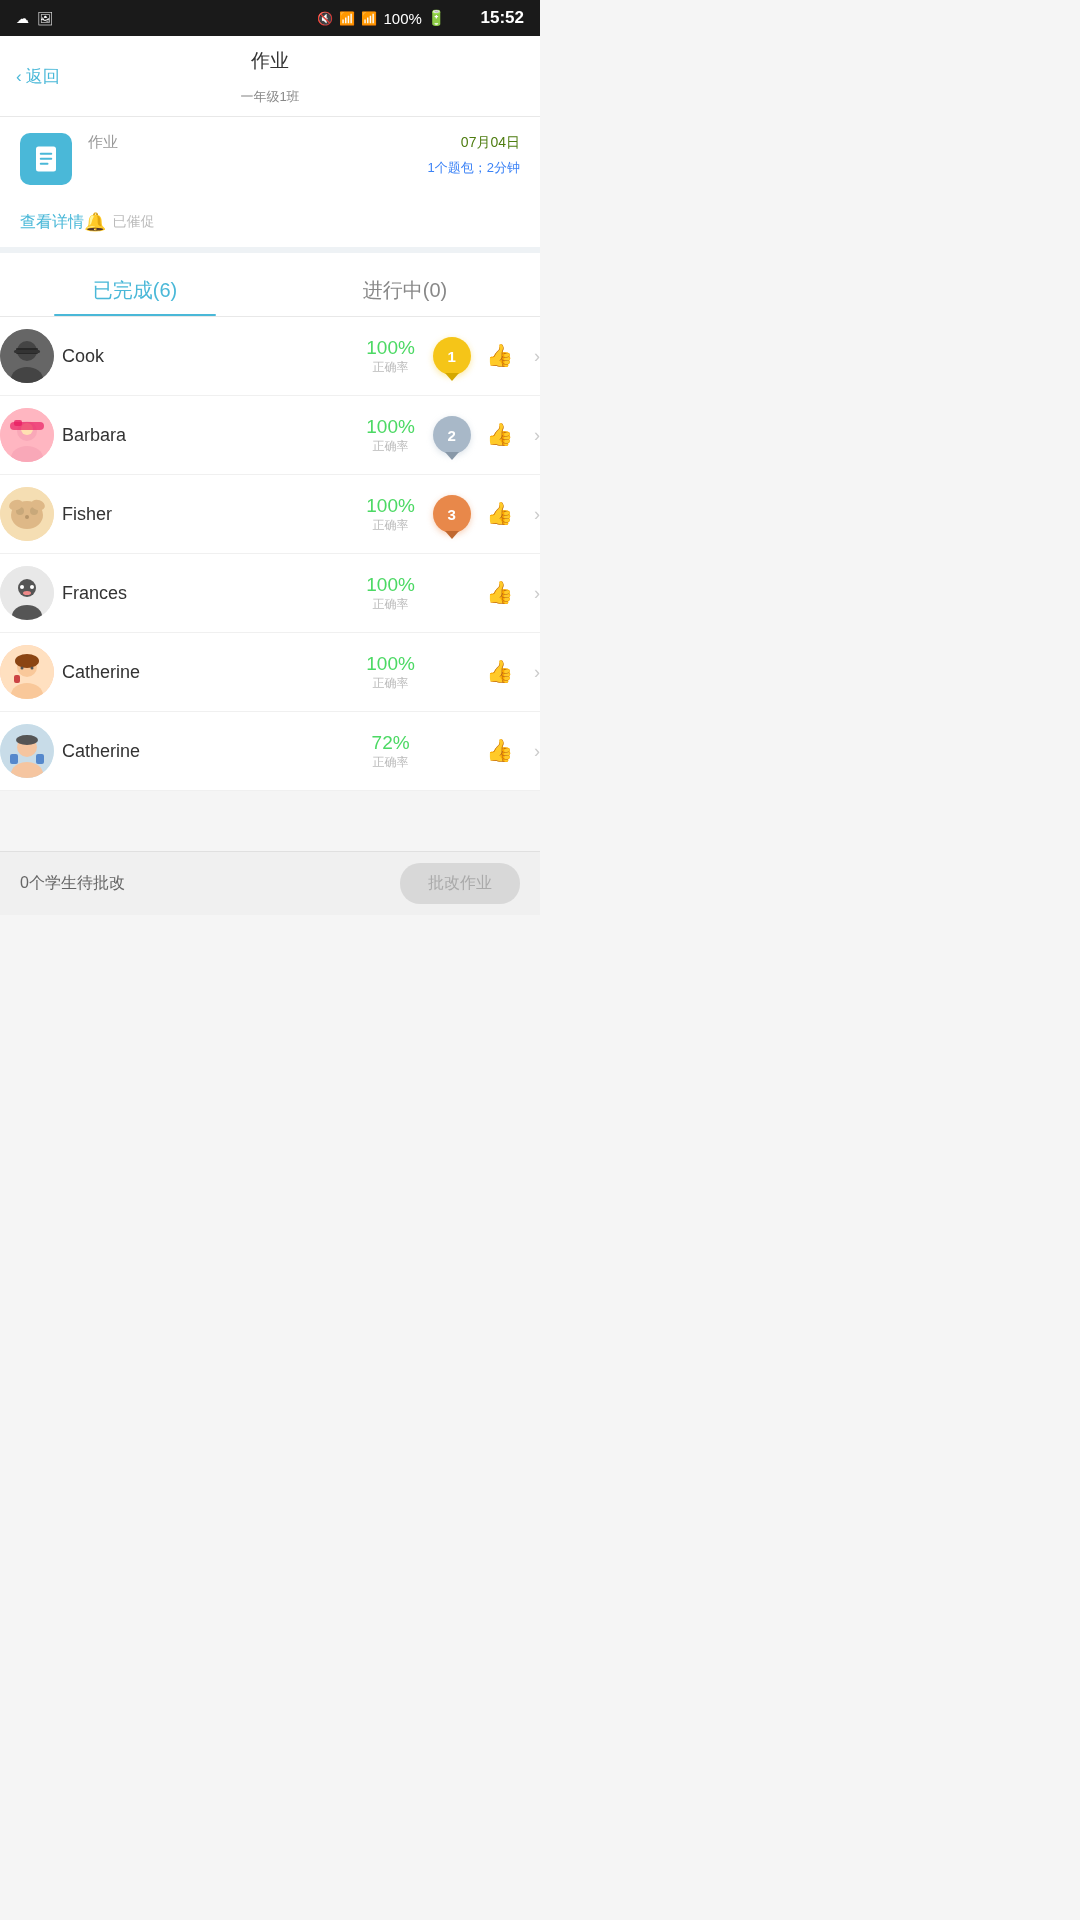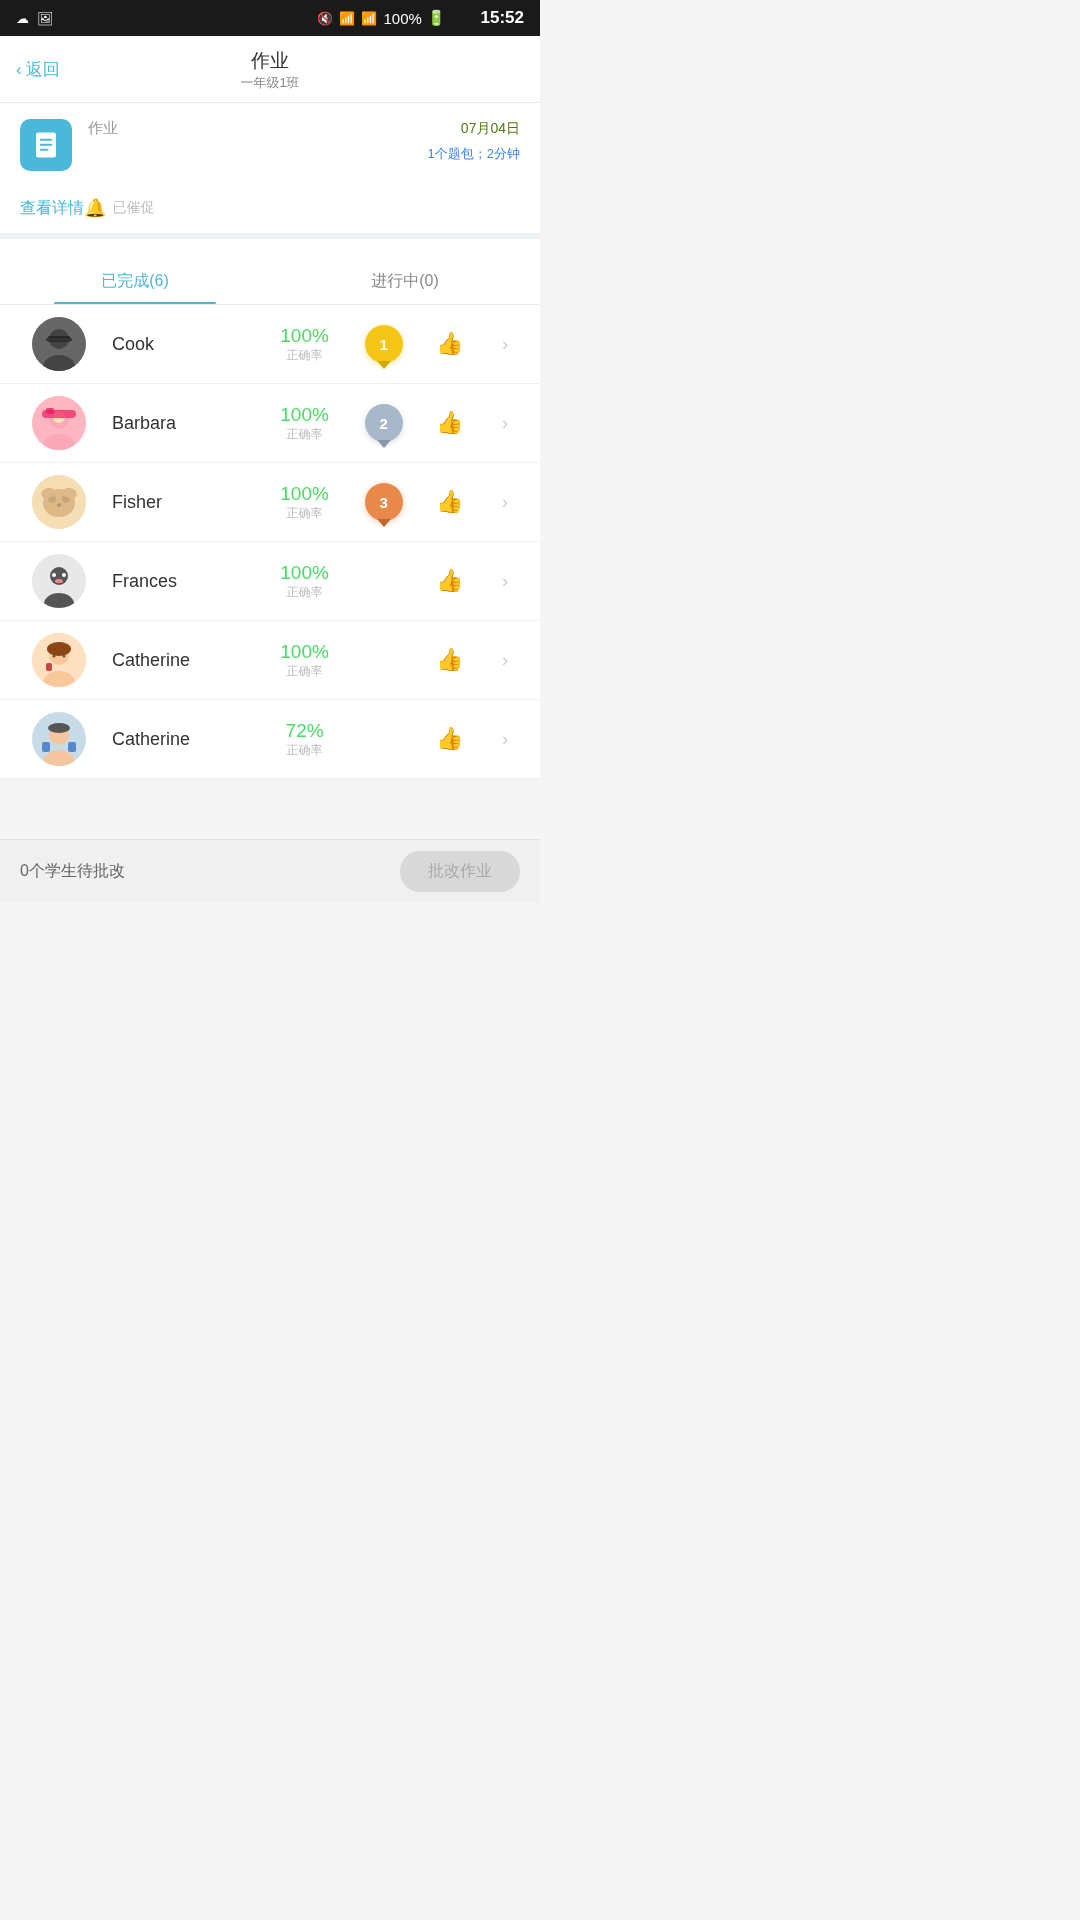--- a/index.html
+++ b/index.html
@@ -53,21 +53,21 @@
     .nav-title {
       font-size: 19px;
       font-weight: 500;
       color: #333;
       text-align: center;
     }
     .nav-subtitle {
       font-size: 13px;
       color: #888;
       text-align: center;
-      margin-top: 0;
+      margin-top: 14px;
     }
 
     
     .assignment-card {
       background: #fff;
       margin: 0;
       padding: 16px 20px;
       display: flex;
       gap: 16px;
       align-items: flex-start;
@@ -112,22 +112,22 @@
 
     
     .tabs {
       background: #fff;
       display: flex;
       border-bottom: 1px solid #e8e8e8;
     }
     .tab {
       flex: 1;
       text-align: center;
-      padding: 32px 0 12px;
-      font-size: 16px;
+      padding: 24px 0 12px;
+      font-size: 20px;
       color: #888;
       cursor: pointer;
       position: relative;
     }
     .tab.active {
       color: #4ab8d8;
     }
     .tab.active::after {
       content: '';
       position: absolute;
@@ -139,23 +139,23 @@
       border-radius: 1px;
     }
 
     
     .student-list {
       background: #fff;
     }
     .student-row {
       display: flex;
       align-items: center;
-      padding: 12px 32px;
+      padding: 12px 0;
       border-bottom: 1px solid #f0f0f0;
-      gap: 26px;
+      gap: 8px;
       cursor: pointer;
     }
     .student-avatar {
       width: 54px;
       height: 54px;
       border-radius: 50%;
       background: #ddd;
       overflow: hidden;
       flex-shrink: 0;
       display: flex;

